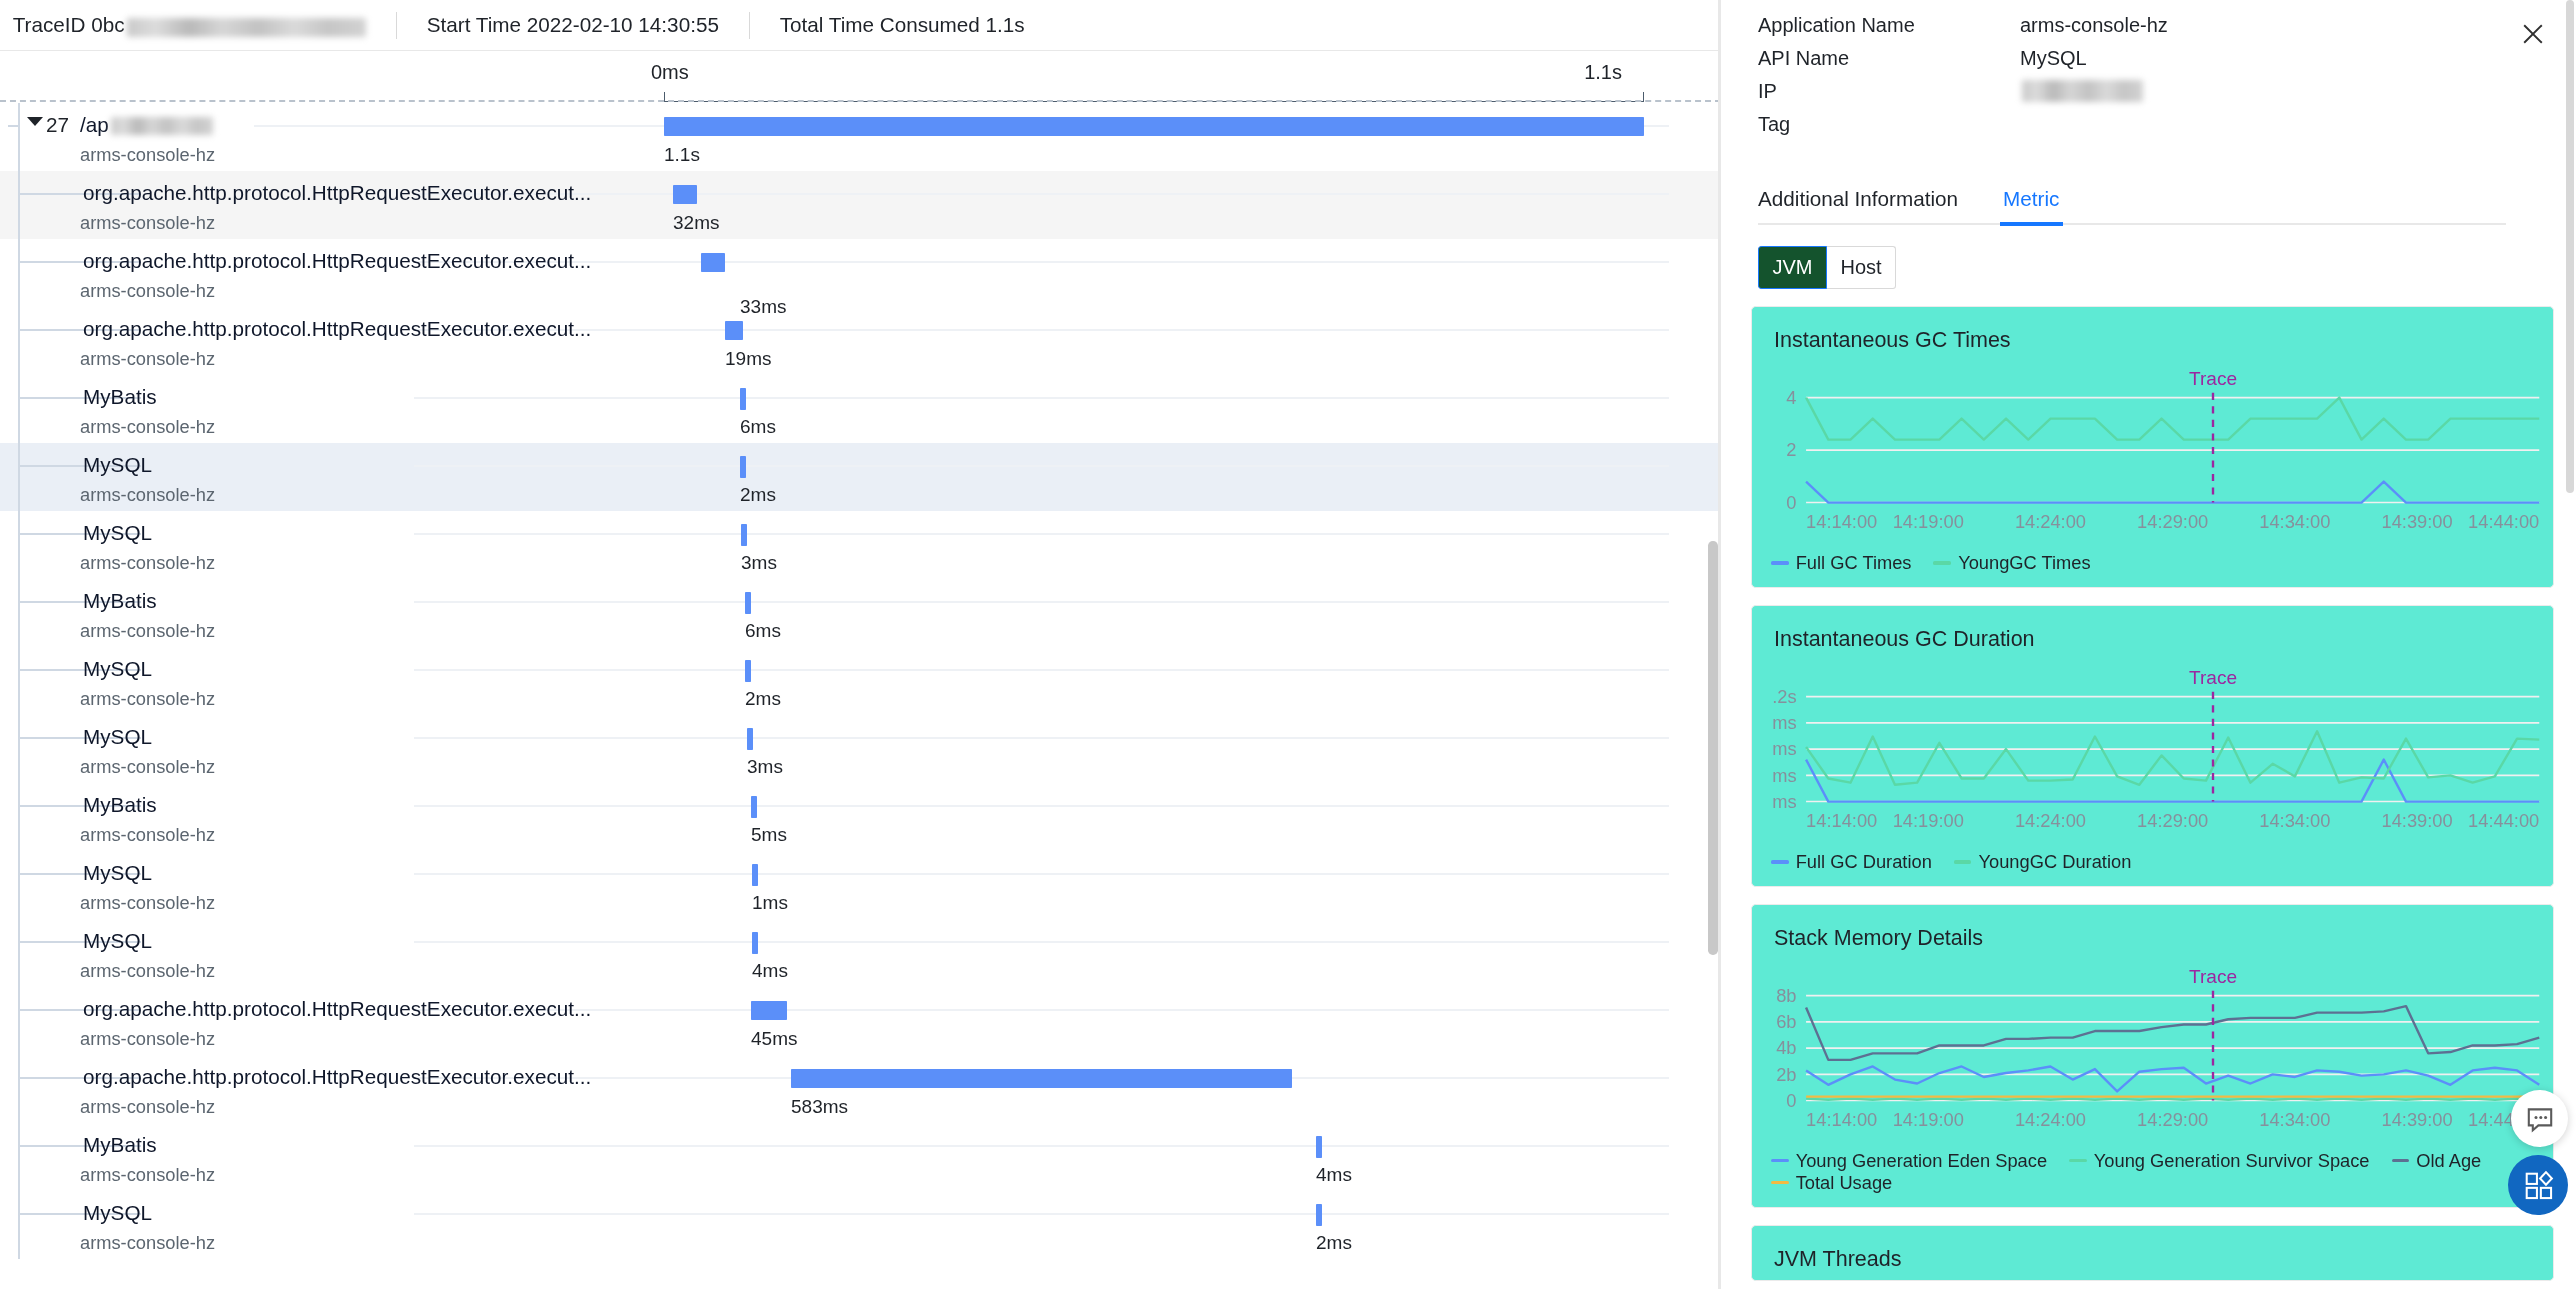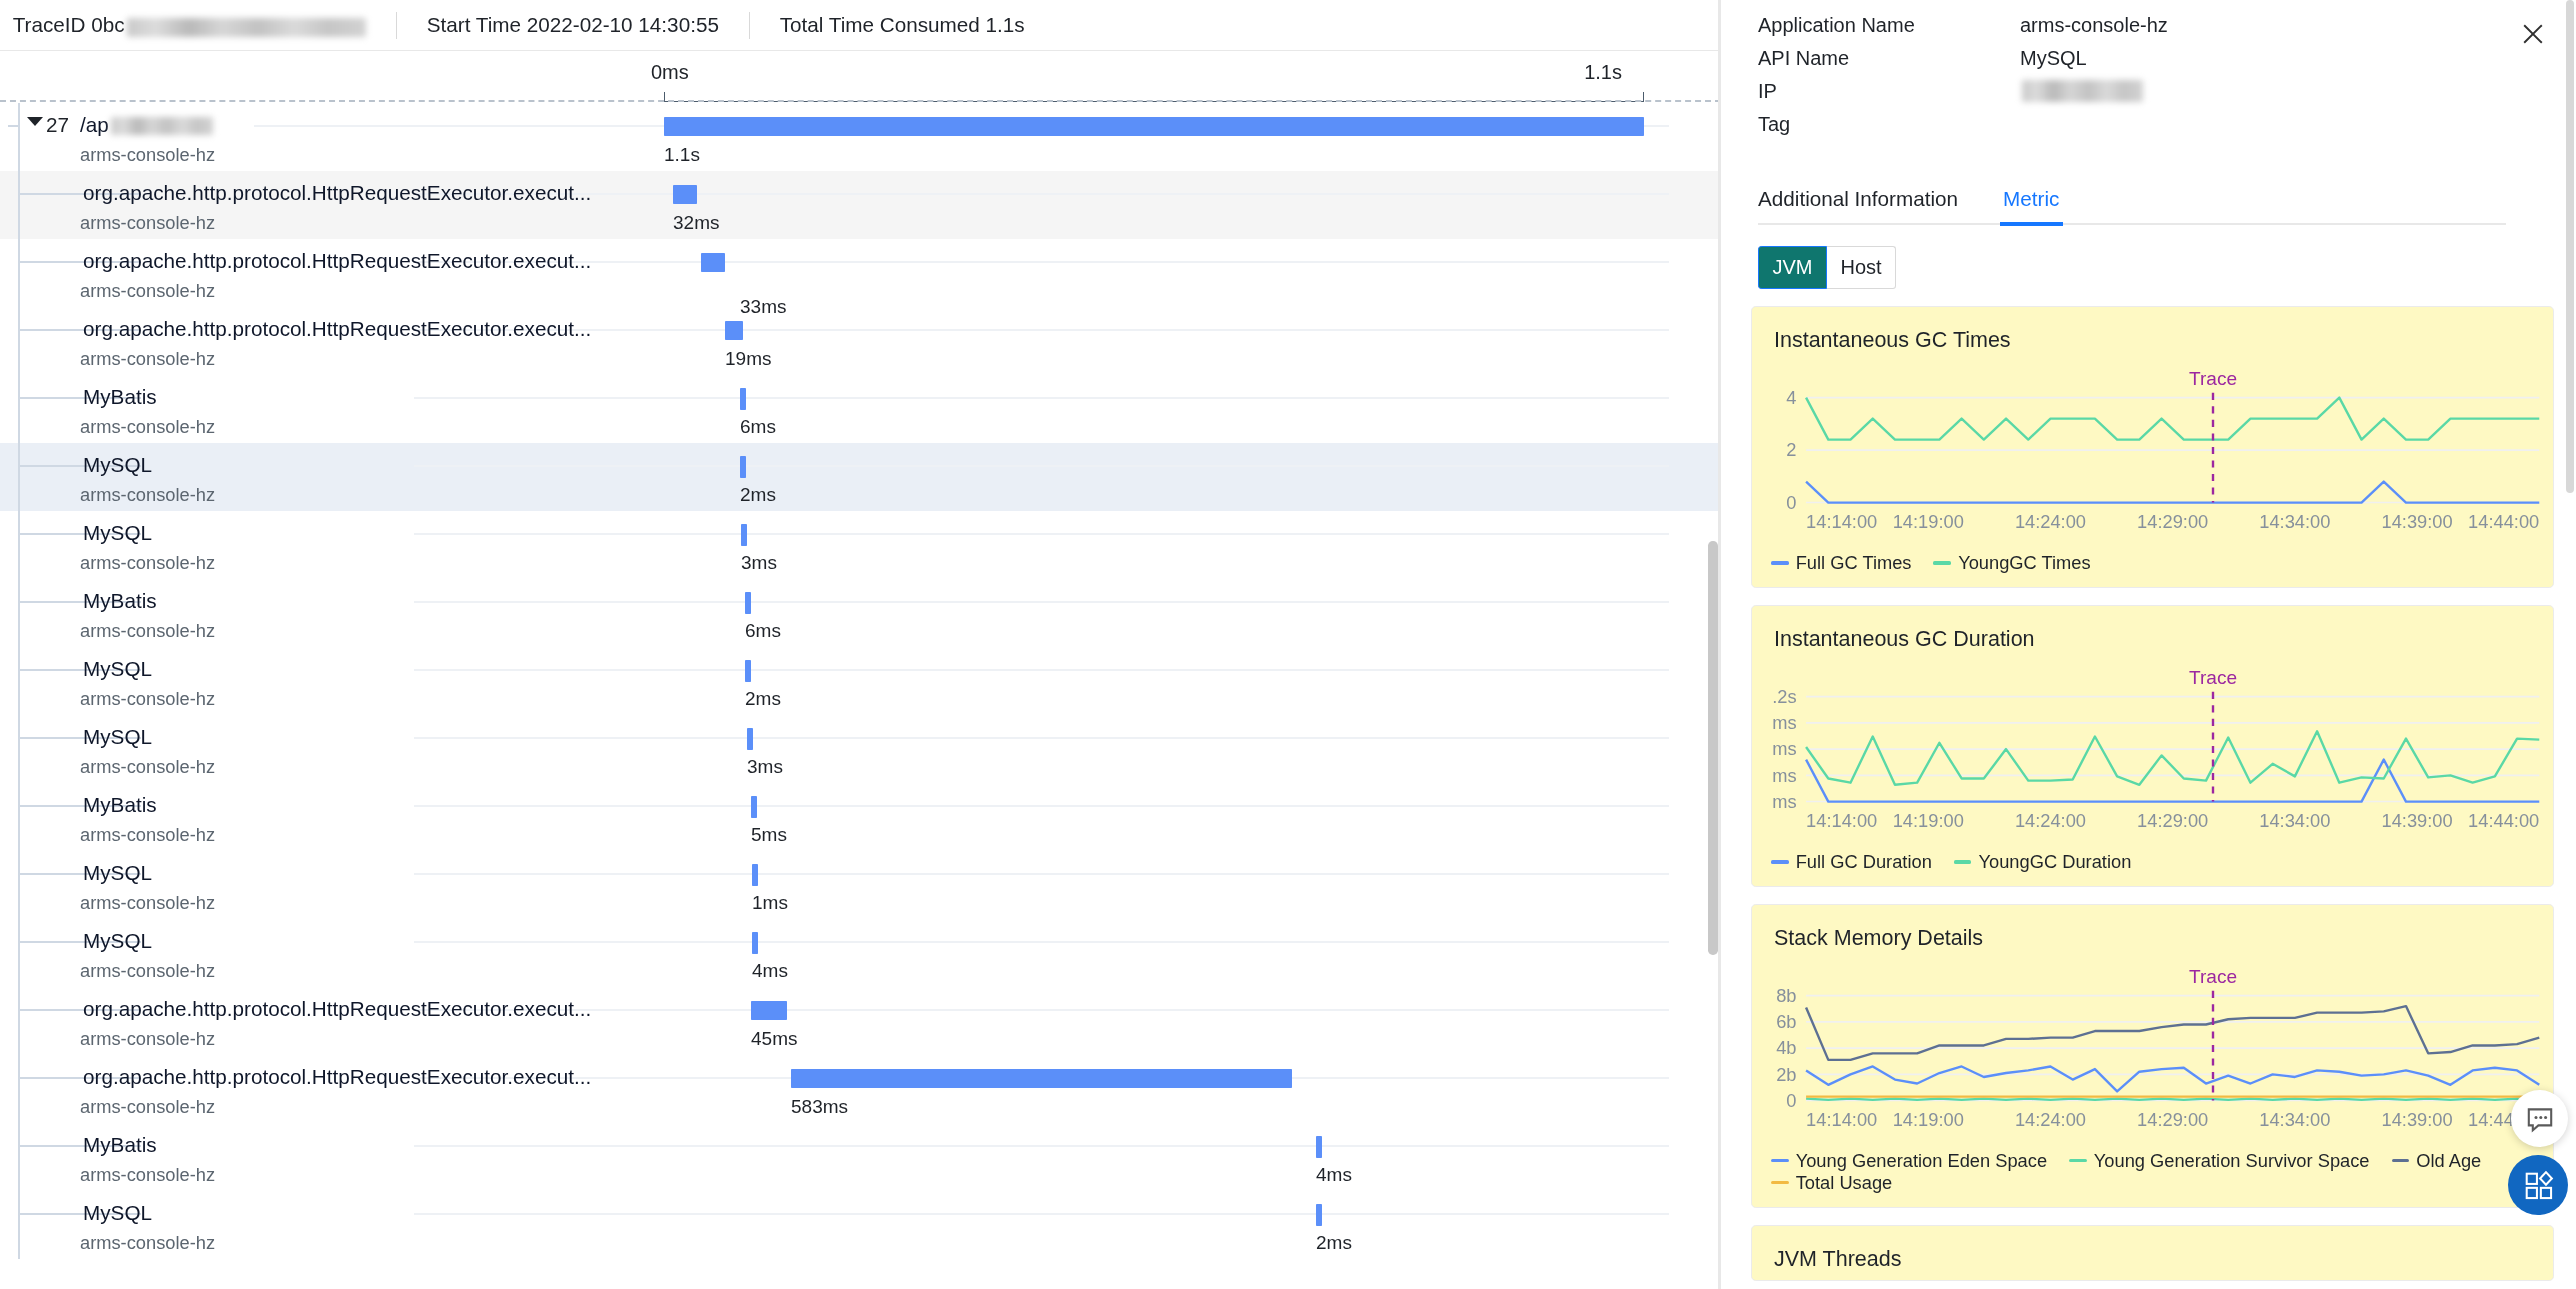--- a/index.html
+++ b/index.html
@@ -152,25 +152,25 @@
   }
 
   #seg { margin: 20.7px 0 0 37px; display: flex; }
   .seg-btn {
     height: 43px; min-width: 60px; padding: 0 13.5px; font-size: 20px;
     display: flex; align-items: center; justify-content: center;
     border: 1.6px solid #d9d9d9; background: #fff; color: #1f2329; cursor: pointer;
   }
   .seg-btn:first-child { border-radius: 3.2px 0 0 3.2px; }
   .seg-btn:last-child { border-radius: 0 3.2px 3.2px 0; border-left: none; }
-  .seg-btn.active { background: #0f766e; border-color: #1677ff; color: #fff; }
+  .seg-btn.active { background: #14532d; border-color: #1677ff; color: #fff; }
 
   .card {
     margin: 17.5px 0 0 30px; width: 803px;
-    border: 1.6px solid #ebebeb; border-radius: 4.8px; background: #fef9c3;
+    border: 1.6px solid #ebebeb; border-radius: 4.8px; background: #5eead4;
     padding: 16px 0 8px 0;
   }
   .card-title { font-size: 21.5px; color: #1f2329; margin: 4.8px 0 0 22px; }
   .chart-wrap { position: relative; width: 803px; }
   .legend {
     display: flex; flex-wrap: wrap; align-items: center;
     margin: 4.8px 0 4.8px 19px; font-size: 18.3px; color: #1f2329;
   }
   .legend-item { display: flex; align-items: center; margin-right: 22px; }
   .legend-dash { width: 17.5px; height: 3.2px; margin-right: 7.2px; border-radius: 1.6px; }

